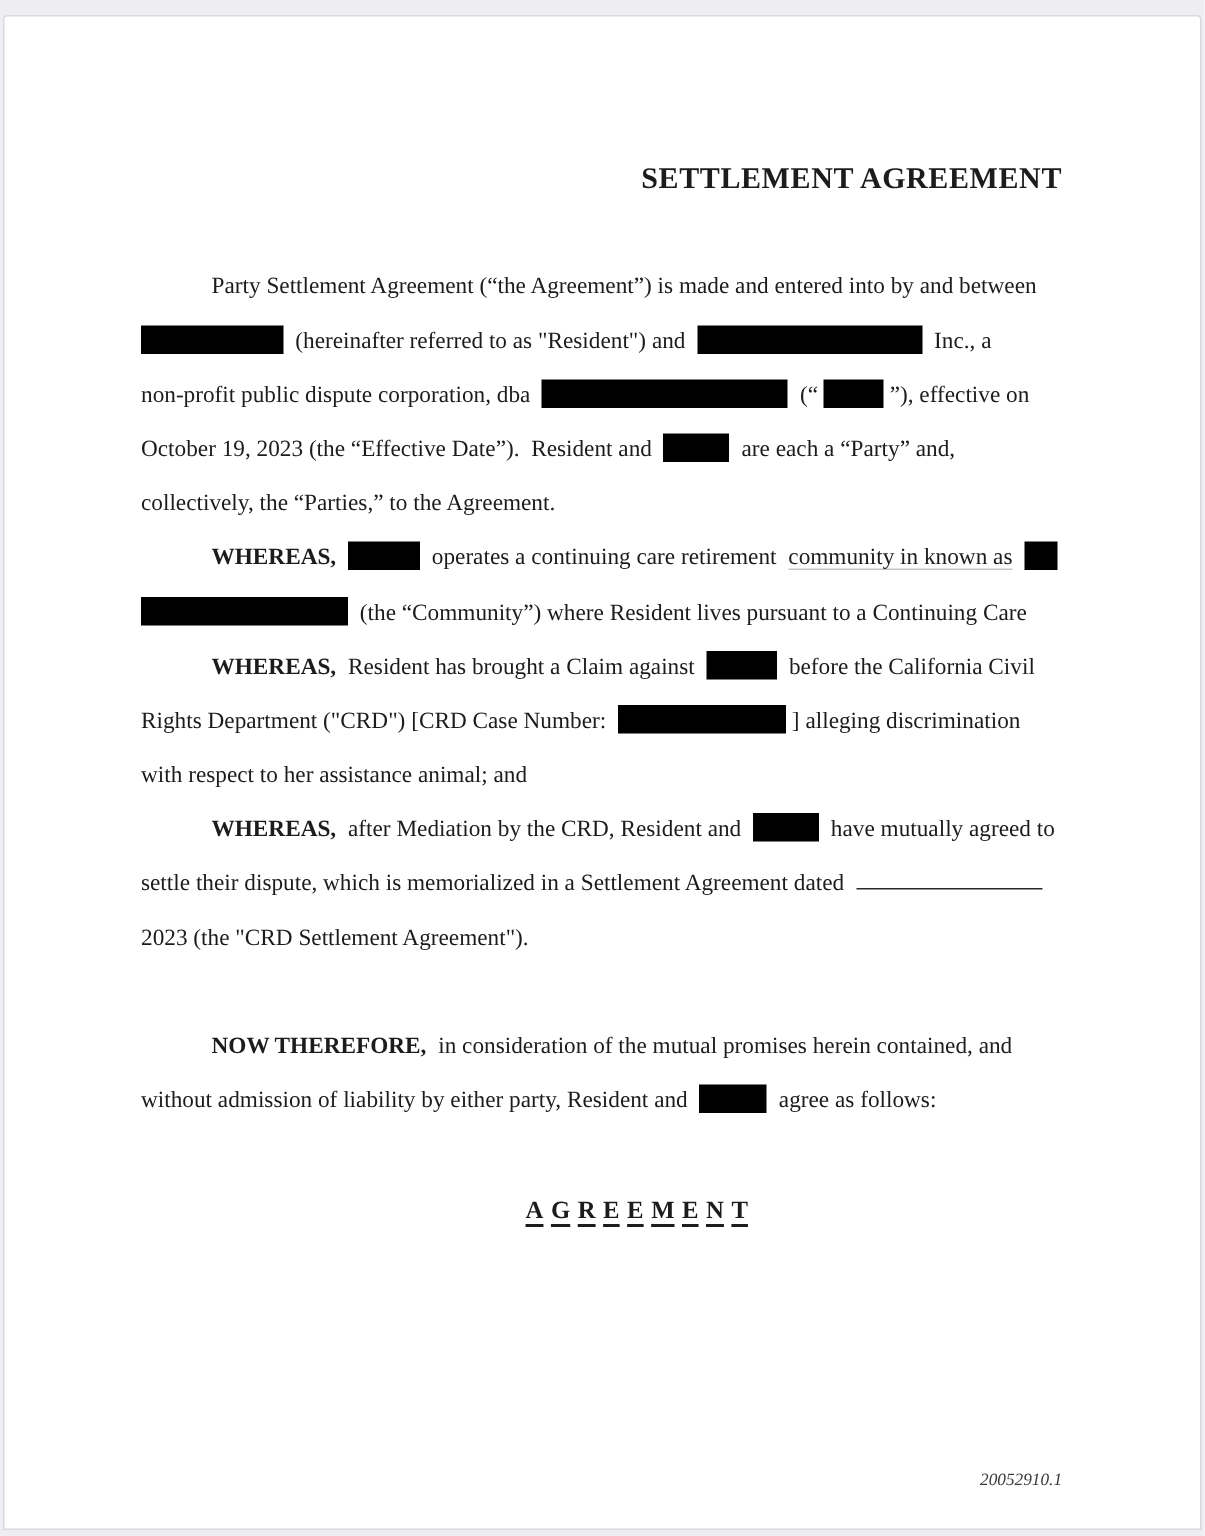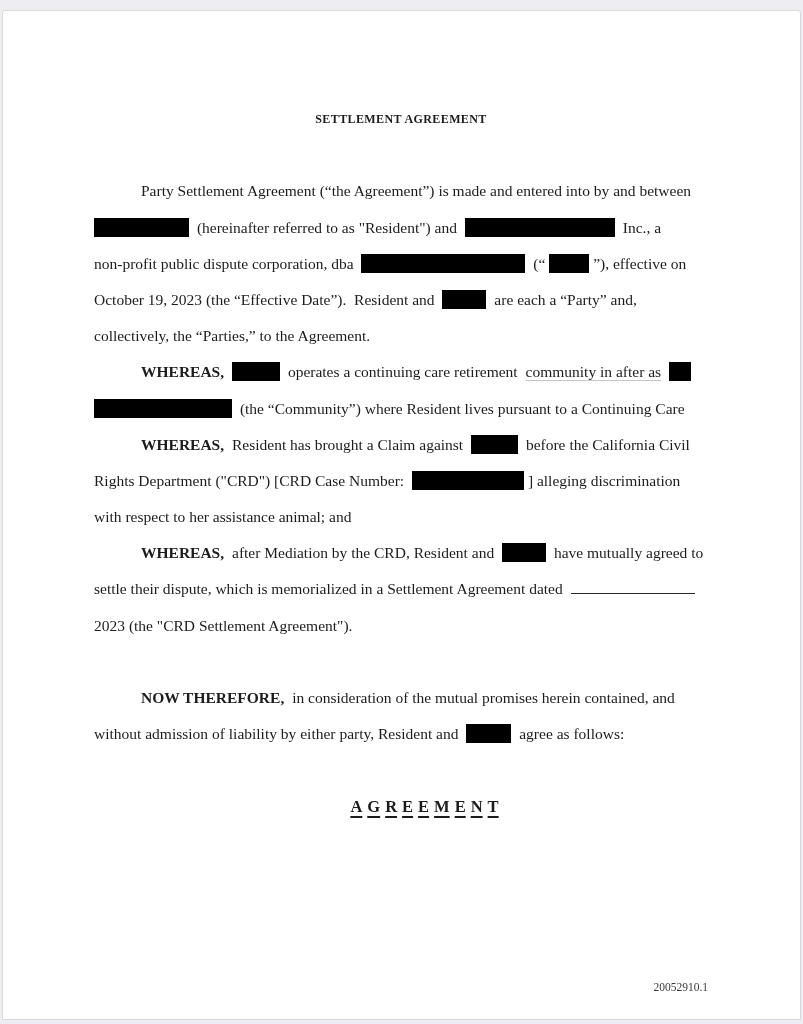--- a/index.html
+++ b/index.html
@@ -20,21 +20,21 @@
     color: #1c1c1c;
     font-size: 15.5px;
     overflow: hidden;
   }
   .line { height: 36.2px; line-height: 36.2px; white-space: nowrap; }
   .gap  { height: 36.2px; }
   .line > * + * { margin-left: 4px; }
   .tight { margin-left: 0 !important; }
   .center { text-align: center; }
   .indent { text-indent: 47px; }
-  .title { font-weight: bold; font-size: 12px; letter-spacing: 0.4px; }
+  .title { font-weight: bold; font-size: 20px; letter-spacing: 0.4px; text-align: right; }
   .heading { font-weight: bold; font-size: 16.5px; }
   .lead { font-weight: bold; }
   .redact {
     display: inline-block;
     background: #000000;
     height: 19px;
     vertical-align: -4px;
   }
   .blank {
     display: inline-block;
@@ -44,21 +44,21 @@
   }
   .fud {
     text-decoration: underline;
     text-decoration-color: #c6c6c6;
     text-decoration-thickness: 1px;
     text-underline-offset: 3px;
   }
   .hs { text-decoration: underline; text-underline-offset: 3.5px; text-decoration-thickness: 1.5px; margin: 0 2.5px; }
   .footer {
     position: absolute; right: 92px; bottom: 26px;
-    font-size: 11.5px; color: #3a3a3a;
+    font-size: 11.5px; color: #3a3a3a; font-style: italic;
   }
 </style>
 </head>
 <body>
 
 <div class="canvas">
   <div class="page">
 
     <div class="line center title">SETTLEMENT AGREEMENT</div>
     <div class="gap"></div>
@@ -86,21 +86,21 @@
     </div>
     <div class="line">
       <span class="seg">collectively, the “Parties,” to the Agreement.</span>
     </div>
 
 
     <div class="line indent">
       <span class="lead">WHEREAS,</span>
       <span class="redact" style="width:48px"></span>
       <span class="seg">operates a continuing care retirement</span>
-      <span class="seg fud">community in after as</span>
+      <span class="seg fud">community in known as</span>
       <span class="redact" style="width:22px"></span>
     </div>
     <div class="line">
       <span class="redact" style="width:138px"></span>
       <span class="seg">(the “Community”) where Resident lives pursuant to a Continuing Care</span>
     </div>
 
     <div class="line indent">
       <span class="lead">WHEREAS,</span>
       <span class="seg">Resident has brought a Claim against</span>

